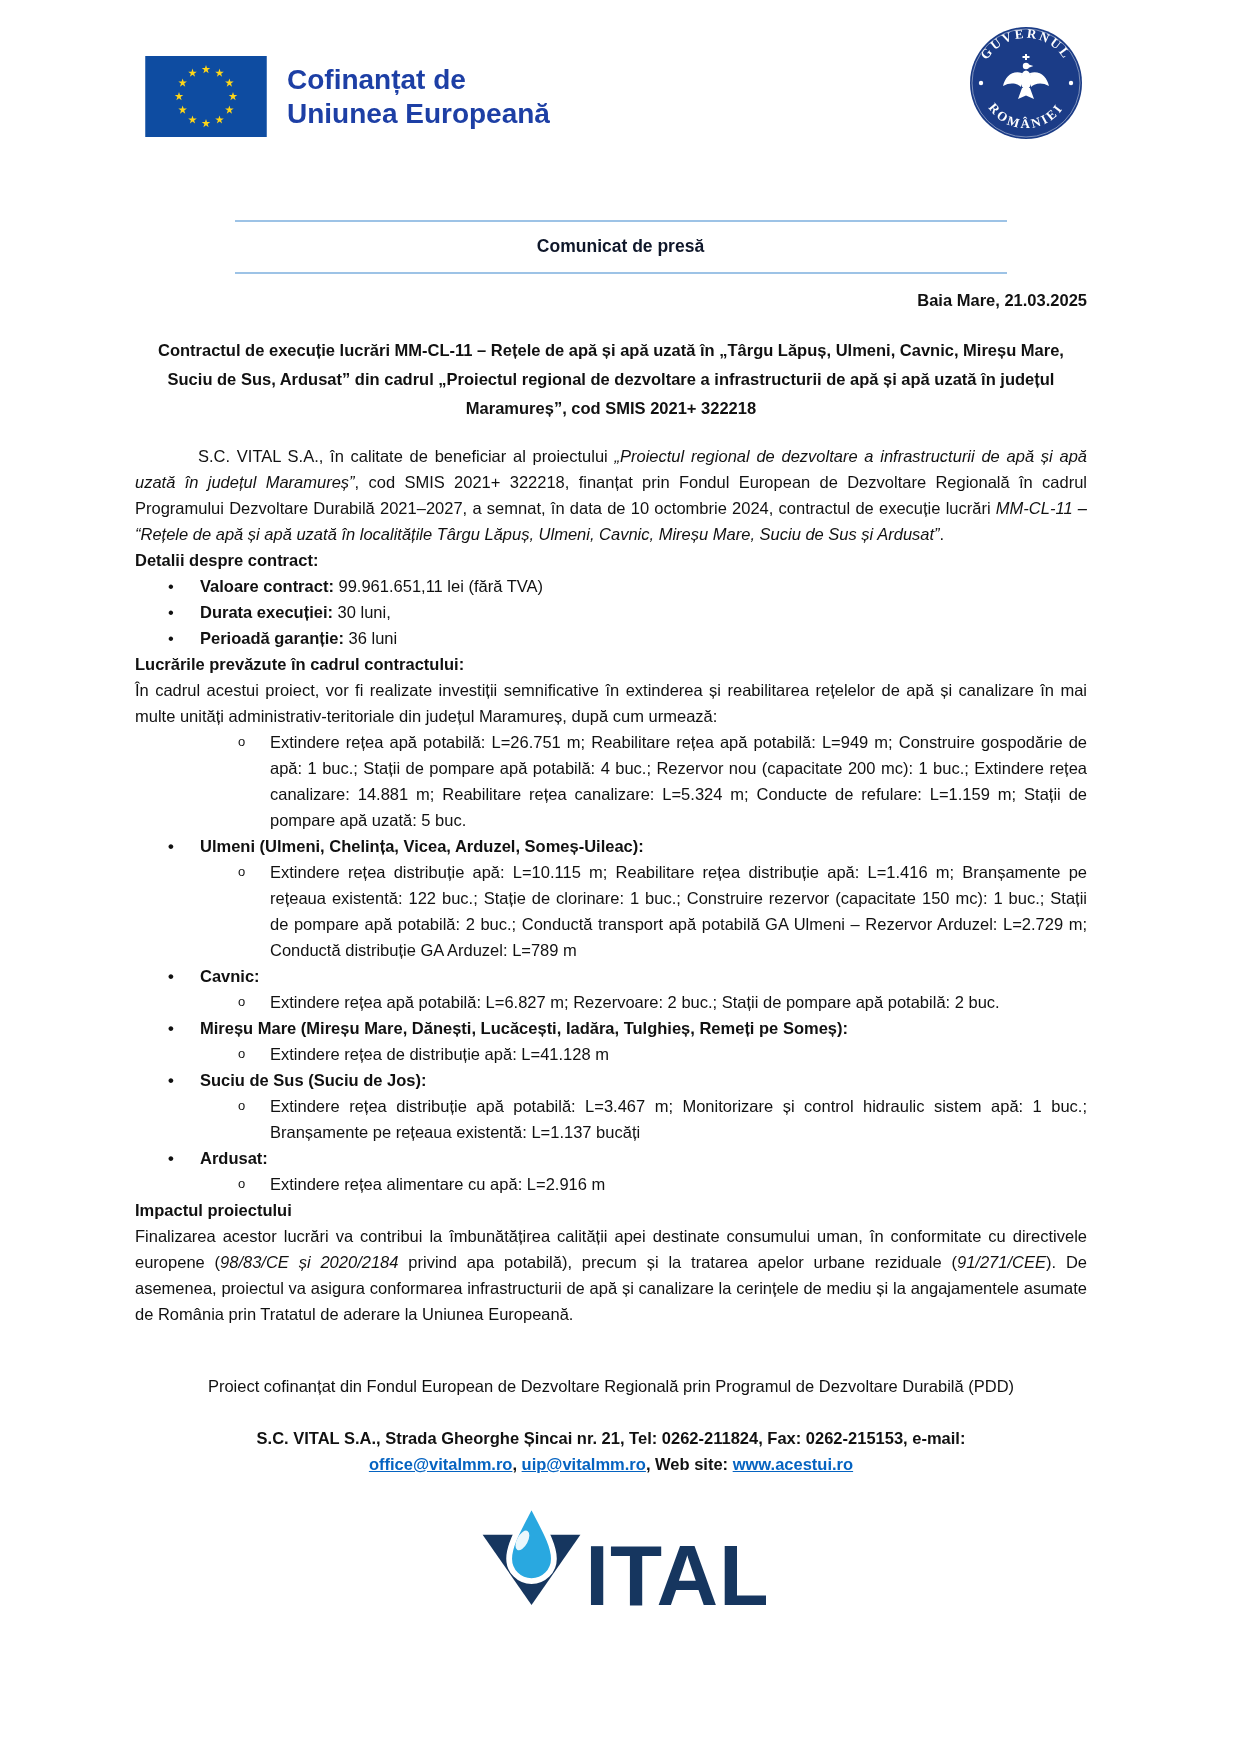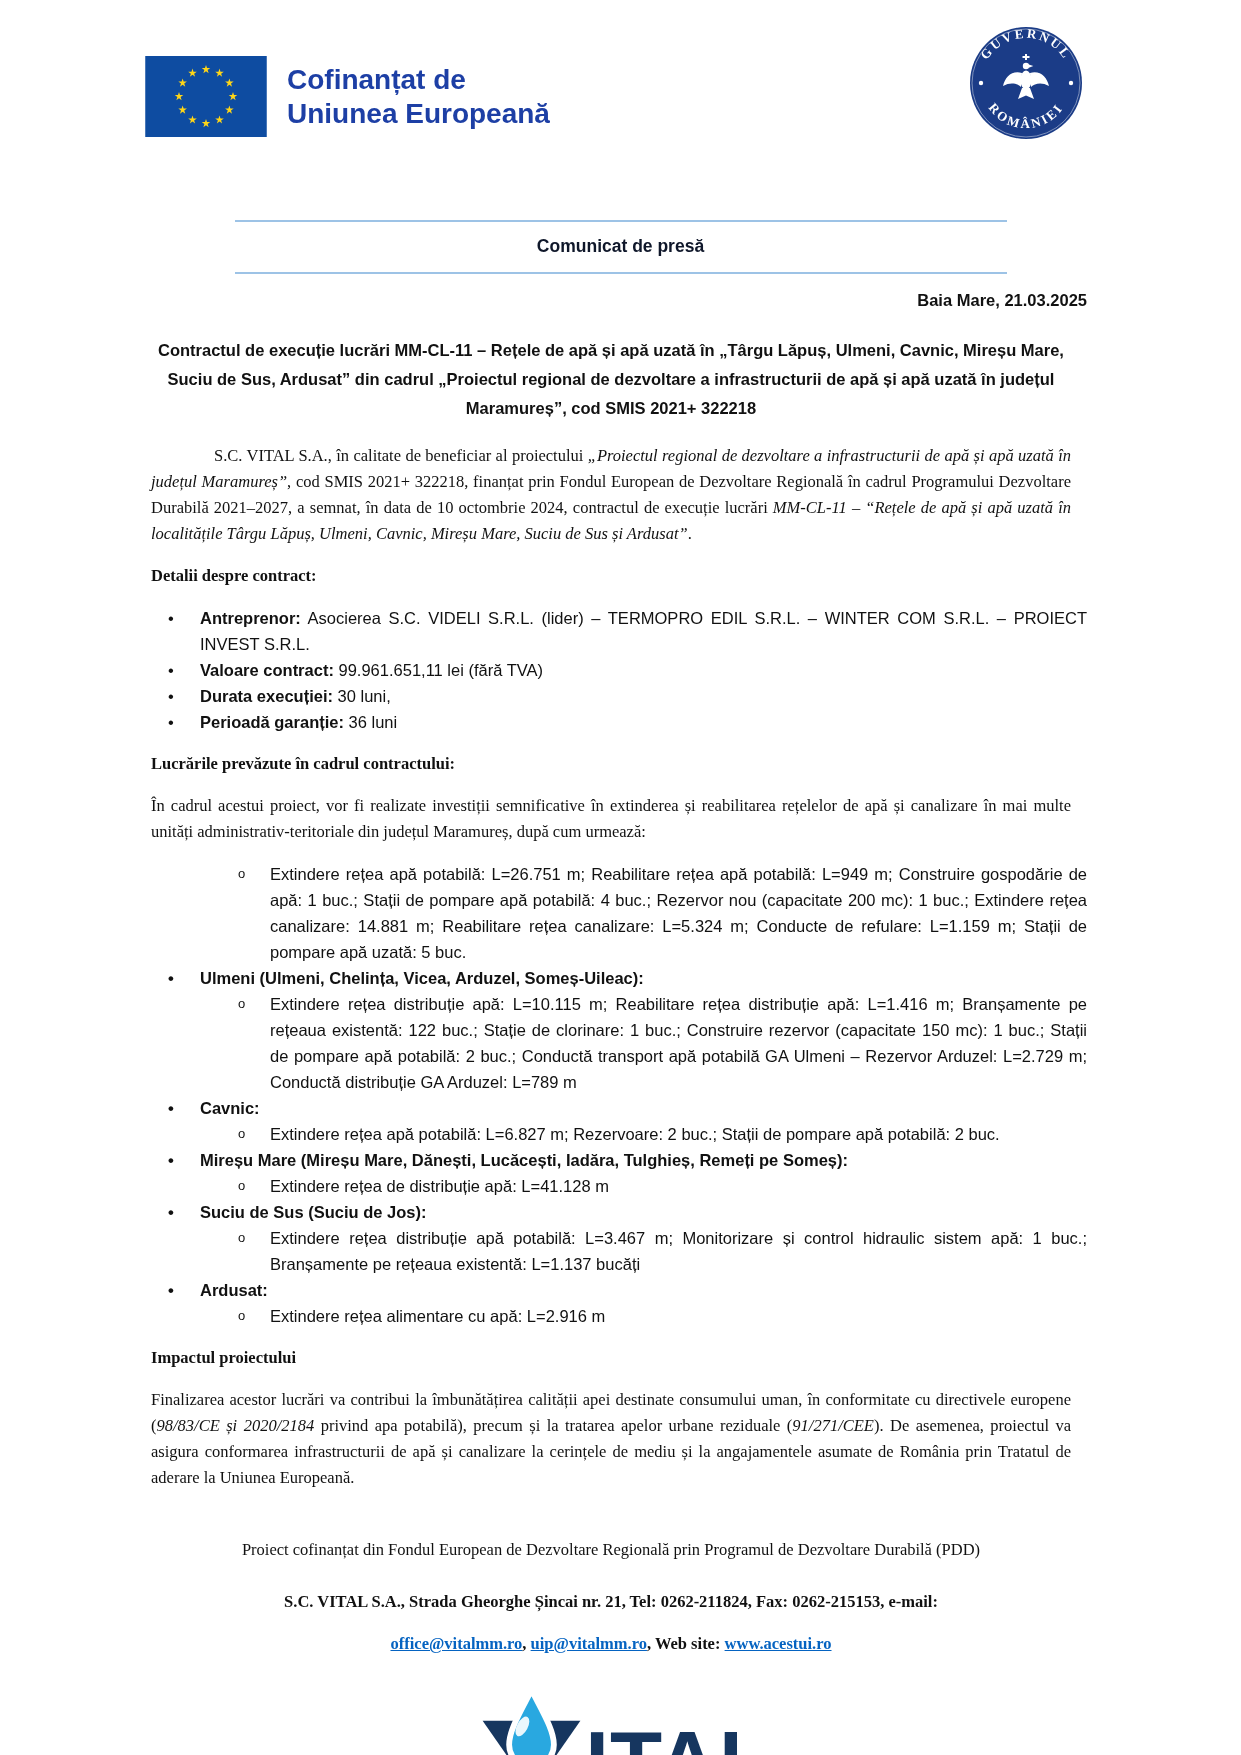--- a/index.html
+++ b/index.html
@@ -18,21 +18,21 @@
   .gov-logo { width:114px; height:114px; display:block; }
   
   .masthead { margin-top:58px; }
   .rule { height:2px; width:772px; margin:0 auto; background:#9dc3e6; }
   .comunicat { text-align:center; color:#0f172a; font-weight:bold; font-size:17.5px;
                padding:14px 0 15px 0; }
   
   .content { padding:0 154px 0 135px; font-size:16.5px; line-height:26px; }
   .date { text-align:right; font-weight:bold; margin-top:13px; }
   .doc-title { font-weight:bold; text-align:center; margin-top:23px; line-height:29px; }
-  p { margin:16px;font-family:Liberation Serif, serif; }
+  p { margin:0; }
   .just { text-align:justify; }
   .intro { margin-top:20px; text-indent:63px; }
   .h { font-weight:bold; }
   ul { list-style:none; margin:0; padding:0; }
   .b1 { position:relative; padding-left:65px; }
   .b1::before { content:"\2022"; position:absolute; left:33px; top:0; }
   .b2 { position:relative; padding-left:135px; }
   .b2::before { content:"o"; position:absolute; left:103px; top:0; font-size:13px; }
   .it { font-style:italic; }
   
@@ -115,21 +115,20 @@
 
     <div class="date">Baia Mare, 21.03.2025</div>
 
     <div class="doc-title">Contractul de execuție lucrări MM-CL-11 – Rețele de apă și apă uzată în „Târgu Lăpuș, Ulmeni, Cavnic, Mireșu Mare, Suciu de Sus, Ardusat” din cadrul „Proiectul regional de dezvoltare a infrastructurii de apă și apă uzată în județul Maramureș”, cod SMIS 2021+ 322218</div>
 
     <p class="just intro"><span>S.C. VITAL S.A., în calitate de beneficiar al proiectului </span><span class="it">„Proiectul regional de dezvoltare a infrastructurii de apă și apă uzată în județul Maramureș”</span><span>, cod SMIS 2021+ 322218, finanțat prin Fondul European de Dezvoltare Regională în cadrul Programului Dezvoltare Durabilă 2021–2027, a semnat, în data de 10 octombrie 2024, contractul de execuție lucrări </span><span class="it">MM-CL-11 – “Rețele de apă și apă uzată în localitățile Târgu Lăpuș, Ulmeni, Cavnic, Mireșu Mare, Suciu de Sus și Ardusat”</span><span>.</span></p>
 
     <p class="h">Detalii despre contract:</p>
 
     <ul>
-      <li class="b1 just"><b>Antreprenor:</b><span> Asocierea S.C. VIDELI S.R.L. (lider) – TERMOPRO EDIL S.R.L. – WINTER COM S.R.L. – PROIECT INVEST S.R.L.</span></li>
       <li class="b1 just"><b>Valoare contract:</b><span> 99.961.651,11 lei (fără TVA)</span></li>
       <li class="b1 just"><b>Durata execuției:</b><span> 30 luni,</span></li>
       <li class="b1 just"><b>Perioadă garanție:</b><span> 36 luni</span></li>
     </ul>
 
     <p class="h">Lucrările prevăzute în cadrul contractului:</p>
     <p class="just">În cadrul acestui proiect, vor fi realizate investiții semnificative în extinderea și reabilitarea rețelelor de apă și canalizare în mai multe unități administrativ-teritoriale din județul Maramureș, după cum urmează:</p>
 
     <ul>
       <li class="b2 just">Extindere rețea apă potabilă: L=26.751 m; Reabilitare rețea apă potabilă: L=949 m; Construire gospodărie de apă: 1 buc.; Stații de pompare apă potabilă: 4 buc.; Rezervor nou (capacitate 200 mc): 1 buc.; Extindere rețea canalizare: 14.881 m; Reabilitare rețea canalizare: L=5.324 m; Conducte de refulare: L=1.159 m; Stații de pompare apă uzată: 5 buc.</li>

